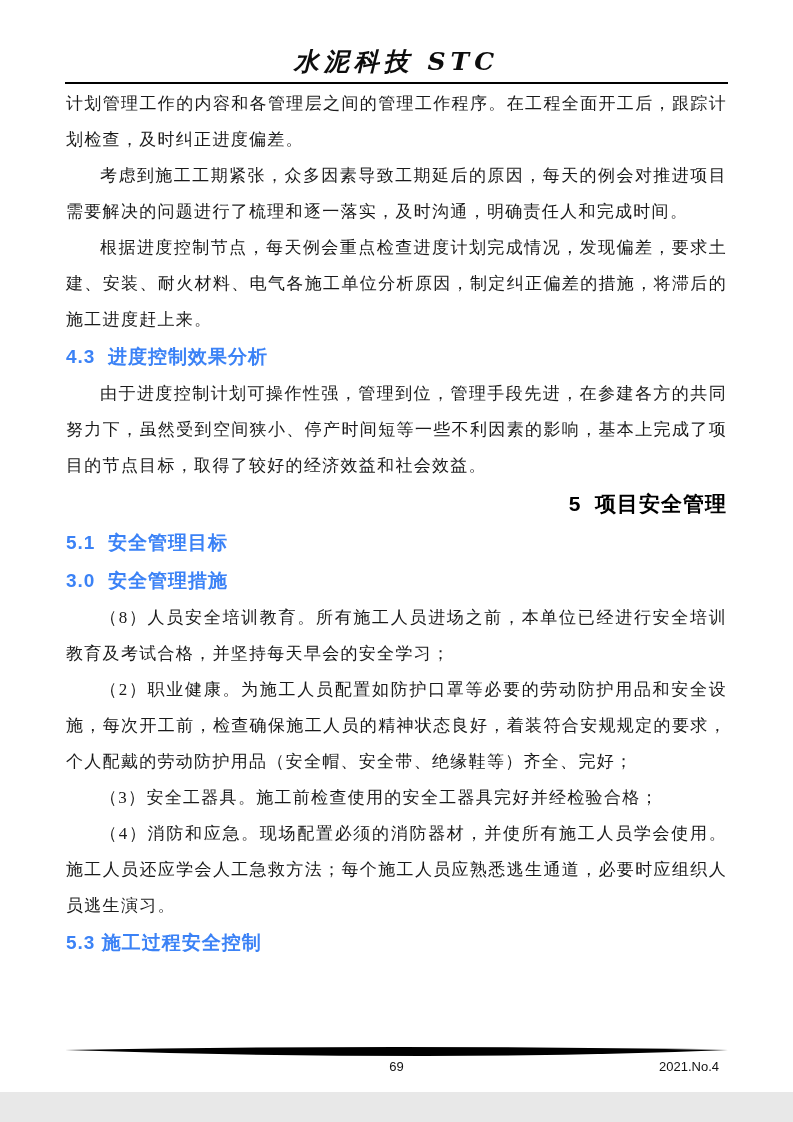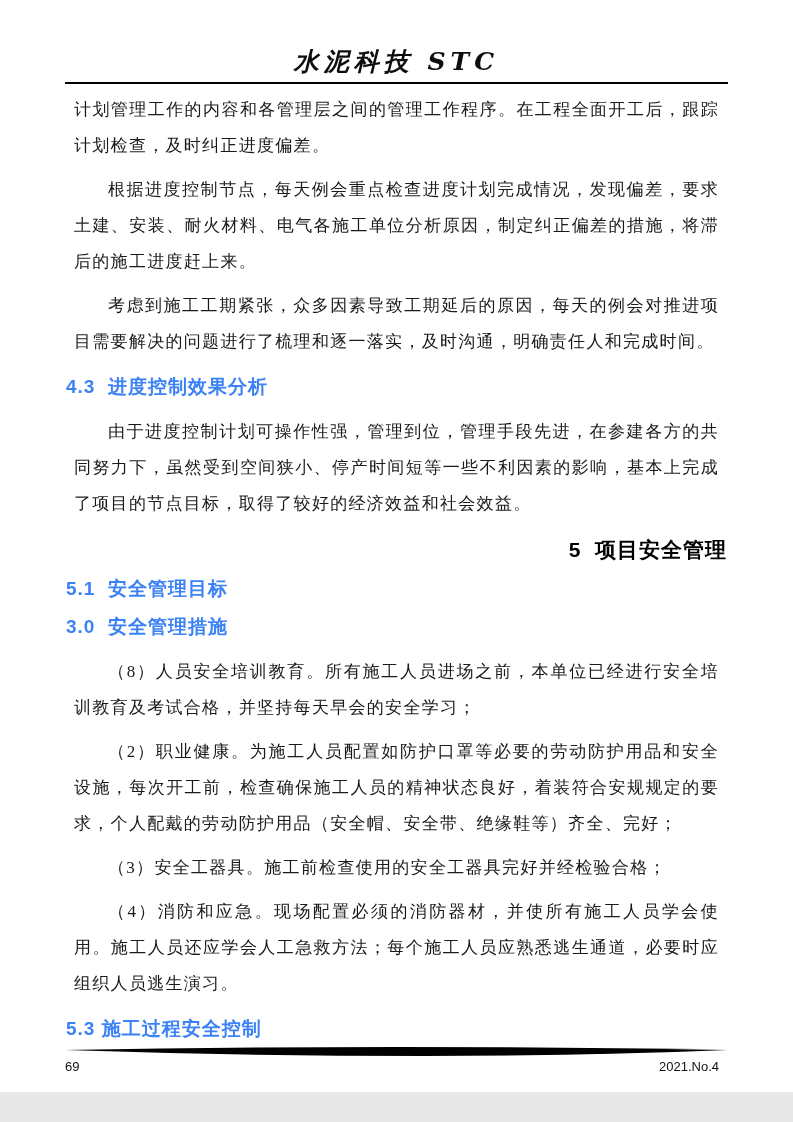--- a/index.html
+++ b/index.html
@@ -27,21 +27,21 @@
     white-space: pre-wrap;
   }
   .header-rule {
     margin-top: 2px;
     border-bottom: 2px solid #000;
     height: 0;
   }
   
   .content { padding: 0 66px; margin-top: 2px; }
   .para {
-    margin: 8px;
+    margin: 0;
     font-size: 17px;
     line-height: 36px;
     letter-spacing: 1.3px;
     text-align: justify;
     text-indent: 2em;
     color: #1a1a1a;
   }
   .para.flush { text-indent: 0; }
   .h-l1 {
     margin: 0;
@@ -73,37 +73,37 @@
   }
   .footer-bar { display: block; width: 663px; height: 10px; }
   .footer-text {
     position: relative;
     margin-top: 1px;
     font-family: "Liberation Sans", "DejaVu Sans", sans-serif;
     font-size: 13px;
     line-height: 17px;
     color: #111;
   }
-  .page-num { display: block; }
+  .page-num { display: block; text-align: center; }
   .issue { position: absolute; right: 9px; top: 0; }
 </style>
 </head>
 <body>
 
 <div class="page">
 
   <div class="header">
     <div class="journal-title">水泥科技 STC</div>
     <div class="header-rule"></div>
   </div>
 
   <div class="content">
     <p class="para flush">计划管理工作的内容和各管理层之间的管理工作程序。在工程全面开工后，跟踪计划检查，及时纠正进度偏差。</p>
+    <p class="para">考虑到施工工期紧张，众多因素导致工期延后的原因，每天的例会对推进项目需要解决的问题进行了梳理和逐一落实，及时沟通，明确责任人和完成时间。</p>
     <p class="para">根据进度控制节点，每天例会重点检查进度计划完成情况，发现偏差，要求土建、安装、耐火材料、电气各施工单位分析原因，制定纠正偏差的措施，将滞后的施工进度赶上来。</p>
-    <p class="para">考虑到施工工期紧张，众多因素导致工期延后的原因，每天的例会对推进项目需要解决的问题进行了梳理和逐一落实，及时沟通，明确责任人和完成时间。</p>
     <h3 class="h-l2">4.3  进度控制效果分析</h3>
     <p class="para">由于进度控制计划可操作性强，管理到位，管理手段先进，在参建各方的共同努力下，虽然受到空间狭小、停产时间短等一些不利因素的影响，基本上完成了项目的节点目标，取得了较好的经济效益和社会效益。</p>
     <h2 class="h-l1">5  项目安全管理</h2>
     <h3 class="h-l2">5.1  安全管理目标</h3>
     <h3 class="h-l2">3.0  安全管理措施</h3>
     <p class="para">（8）人员安全培训教育。所有施工人员进场之前，本单位已经进行安全培训教育及考试合格，并坚持每天早会的安全学习；</p>
     <p class="para">（2）职业健康。为施工人员配置如防护口罩等必要的劳动防护用品和安全设施，每次开工前，检查确保施工人员的精神状态良好，着装符合安规规定的要求，个人配戴的劳动防护用品（安全帽、安全带、绝缘鞋等）齐全、完好；</p>
     <p class="para">（3）安全工器具。施工前检查使用的安全工器具完好并经检验合格；</p>
     <p class="para">（4）消防和应急。现场配置必须的消防器材，并使所有施工人员学会使用。施工人员还应学会人工急救方法；每个施工人员应熟悉逃生通道，必要时应组织人员逃生演习。</p>
     <h3 class="h-l2">5.3 施工过程安全控制</h3>

